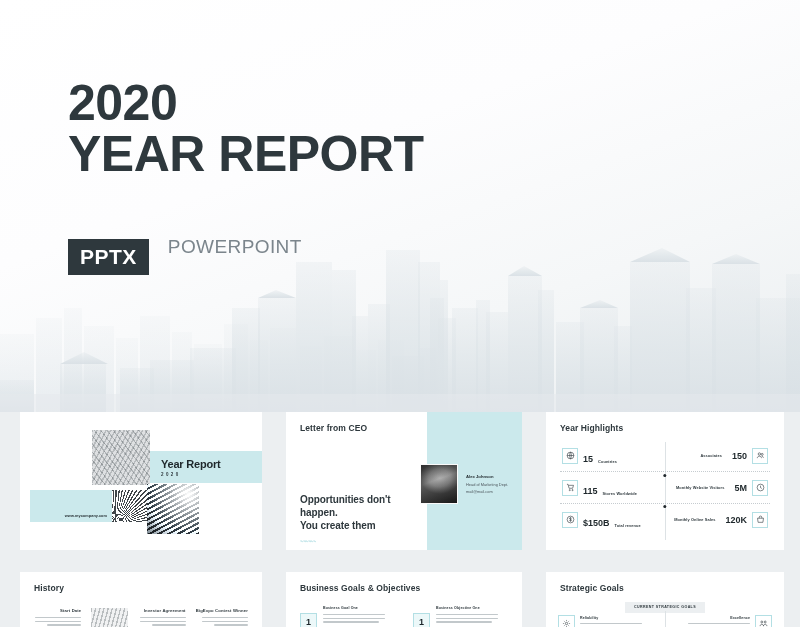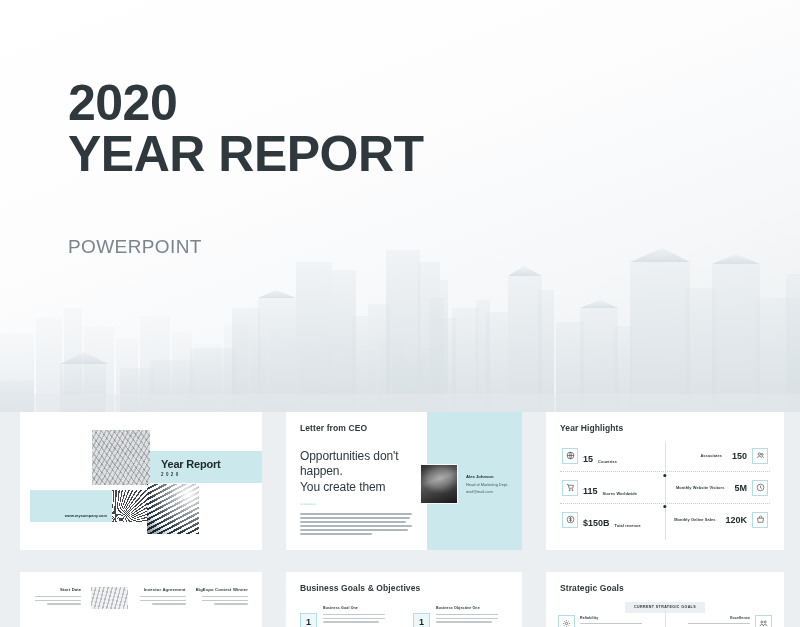--- a/index.html
+++ b/index.html
@@ -149,21 +149,21 @@
       repeating-linear-gradient(-28deg, #2f3437 0 2px, #ffffff 2px 4.5px),
       radial-gradient(ellipse at 80% 20%, #ffffff 0%, #8d9296 60%, #3b4145 100%);
     background-blend-mode: overlay, normal;
   }
 
   
   .ceo-mint {
     position: absolute; right: 0; top: 0; width: 95px; height: 138px; background: #cbe9ec;
   }
   .ceo-quote {
-    font-size: 12px; font-weight: 400; color: #2e383d; line-height: 1.28; letter-spacing: -.1px;
+    font-size: 10px; font-weight: 700; color: #2e383d; line-height: 1.28; letter-spacing: -.1px; margin-top: 45px;
   }
   .ceo-squig { color: #bde3e8; font-size: 6px; letter-spacing: -1px; margin: 4px 0 5px; }
   .ceo-photo {
     position: absolute; left: 134px; top: 52px; width: 38px; height: 40px;
     background:
       radial-gradient(ellipse 55% 42% at 52% 34%, #f0ece9 0%, #cfc8c3 55%, #8e8884 100%),
       linear-gradient(160deg, #6f6a67 0%, #b9b4b0 40%, #4c4845 100%);
     background-blend-mode: multiply, normal;
     filter: grayscale(1) contrast(1.18);
     border: 1px solid #e6e8e9;
@@ -304,20 +304,21 @@
     <rect x="0" y="282" width="800" height="18" fill="#e6eaed" opacity="0.55"></rect>
   </svg>
 
   <div class="hero-text">
     <h1 class="hero-title">
       <span>2020</span>
       <span class="l2">YEAR REPORT</span>
     </h1>
 
     <div class="hero-sub-wrap">
+      <div class="badge">PPTX</div>
       <div class="hero-sub">
         <span>POWERPOINT</span>
       </div>
     </div>
   </div>
 </div>
 
 <div class="grid">
 
   <div class="slide row1 c1">
@@ -442,20 +443,23 @@
                   <path d="M8.6 8.5V6.2a3.4 3.4 0 016.8 0v2.3"></path>
               </svg>
             </div>
           </div>
         </div>
       </div>
     </div>
   </div>
 
   <div class="slide row2 c1">
+    <div class="sl-pad" style="padding-bottom:0">
+      <div class="sl-title">History</div>
+    </div>
     <div class="hs-cols" style="margin-top:15px">
       <div class="hs-col">
         <div class="mtitle" style="text-align:right">Start Date</div>
         <div style="margin-top:4px;display:flex;flex-direction:column;align-items:flex-end">
           <div class="mline thin" style="width:46px"></div>
           <div class="mline thin" style="width:46px"></div>
           <div class="mline thin" style="width:34px"></div>
         </div>
       </div>
       <div class="hs-imgbox"></div>

